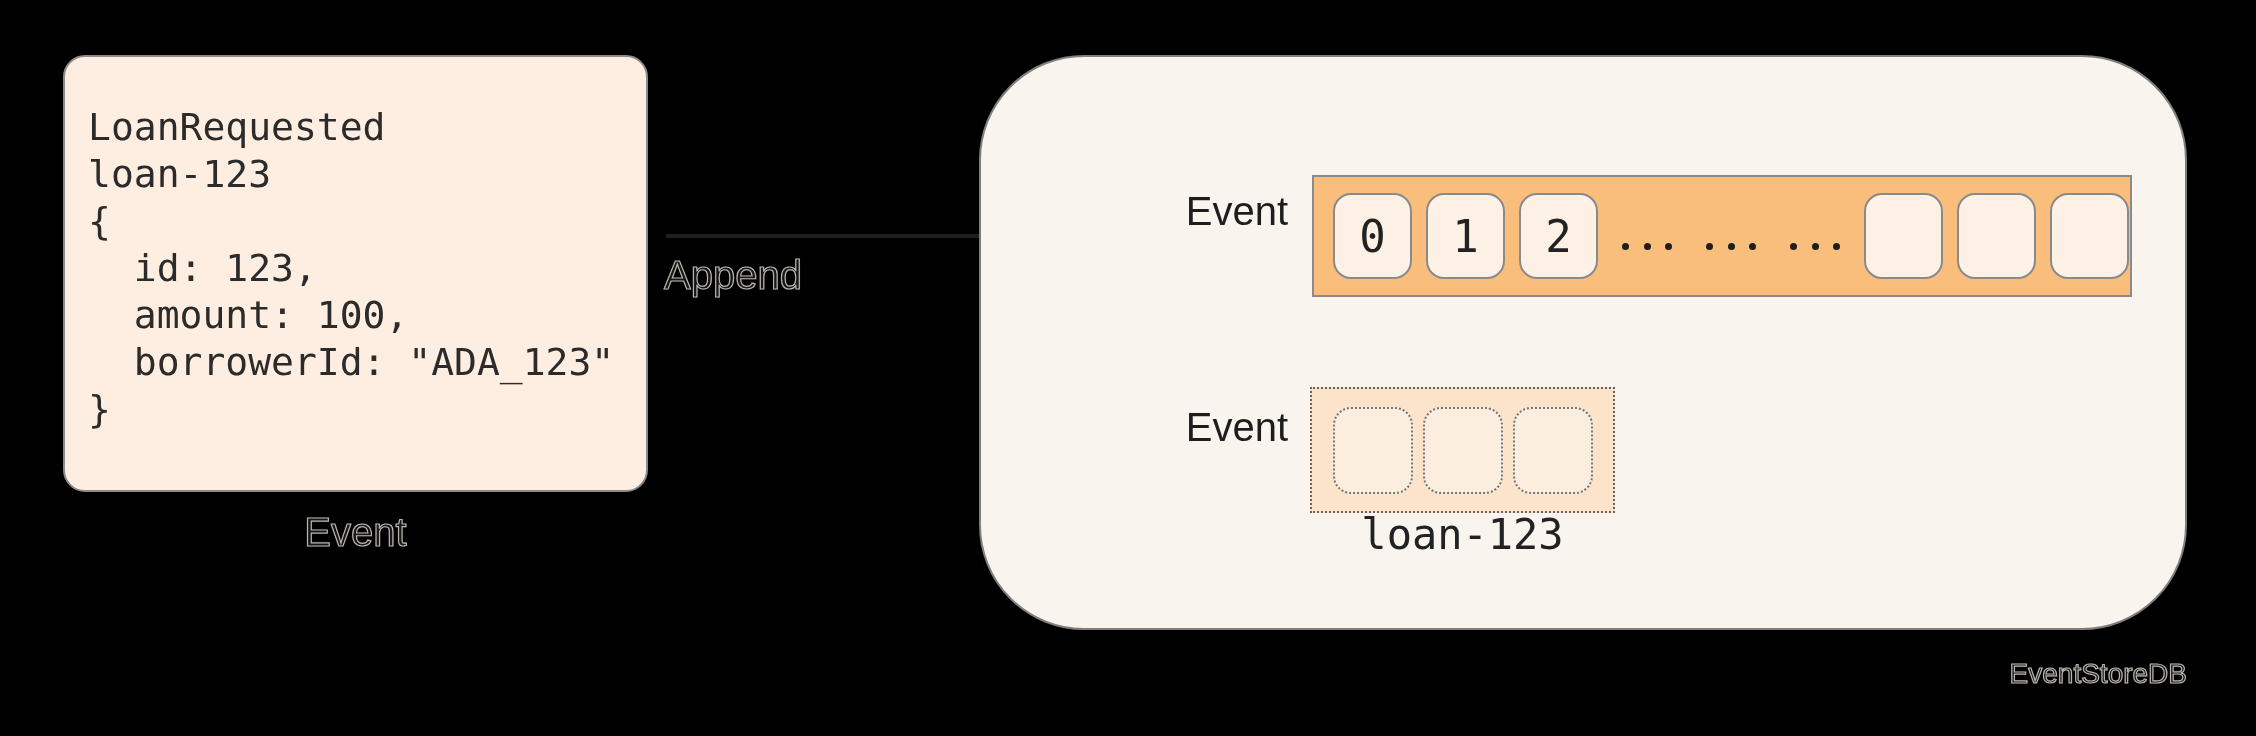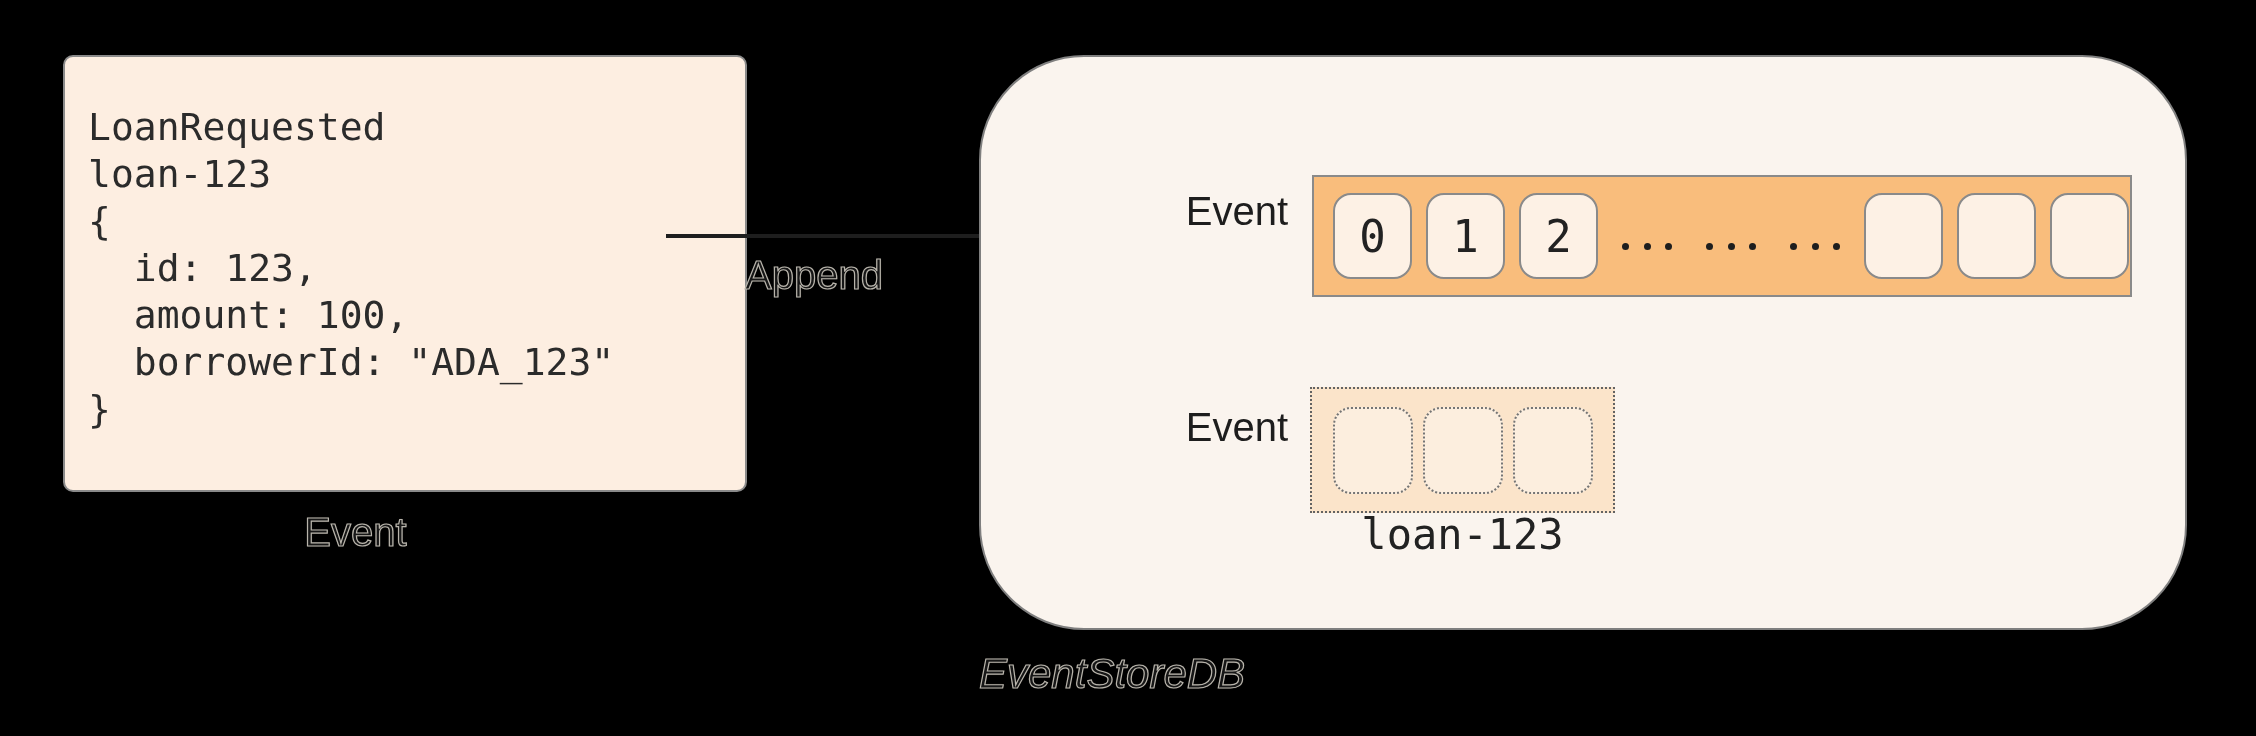--- a/index.html
+++ b/index.html
@@ -1,31 +1,31 @@
 <!DOCTYPE html>
 <html><head>
 <meta charset="utf-8">
 <style>
   html,body{margin:0;padding:0;background:#000;}
   body{width:2256px;height:736px;position:relative;overflow:hidden;
        font-family:"Liberation Sans",sans-serif;}
   .abs{position:absolute;box-sizing:border-box;}
 
   
-  .event-card{left:63px;top:55px;width:684px;height:437px;background:#fdeee1;
-    border:2px solid #8a8a8a;border-radius:10px;}
+  .event-card{left:63px;top:55px;width:585px;height:437px;background:#fdeee1;
+    border:2px solid #8a8a8a;border-radius:22px;}
   .code{left:86px;top:102px;margin:0;font-family:"DejaVu Sans Mono",monospace;
     font-size:38px;line-height:47px;color:#2b2b2b;white-space:pre;}
 
   
   .halo-label{color:#161616;-webkit-text-stroke:1.2px #b8b4ab;
     text-shadow:0 0 1px rgba(200,196,188,.75);font-size:40px;line-height:47px;}
   .event-caption{left:63px;top:509px;width:585px;text-align:center;}
-  .append-label{left:664px;top:252px;width:300px;text-align:center;}
-  .store-caption{left:979px;top:650px;width:1208px;text-align:left;font-size:42px;font-style:italic;}
+  .append-label{left:664px;top:252px;width:300px;text-align:left;}
+  .store-caption{left:979px;top:650px;width:1208px;text-align:right;font-size:28px;}
 
   
   .arrow-layer{left:0;top:0;width:2256px;height:736px;pointer-events:none;}
 
   
   .store-card{left:979px;top:55px;width:1208px;height:575px;background:#faf4ee;
     border:2px solid #7f7f7f;border-radius:105px;}
 
   .side-label{width:200px;text-align:right;color:#1d1d1d;font-size:40px;line-height:47px;}
   .log-label{left:1088px;top:188px;}

